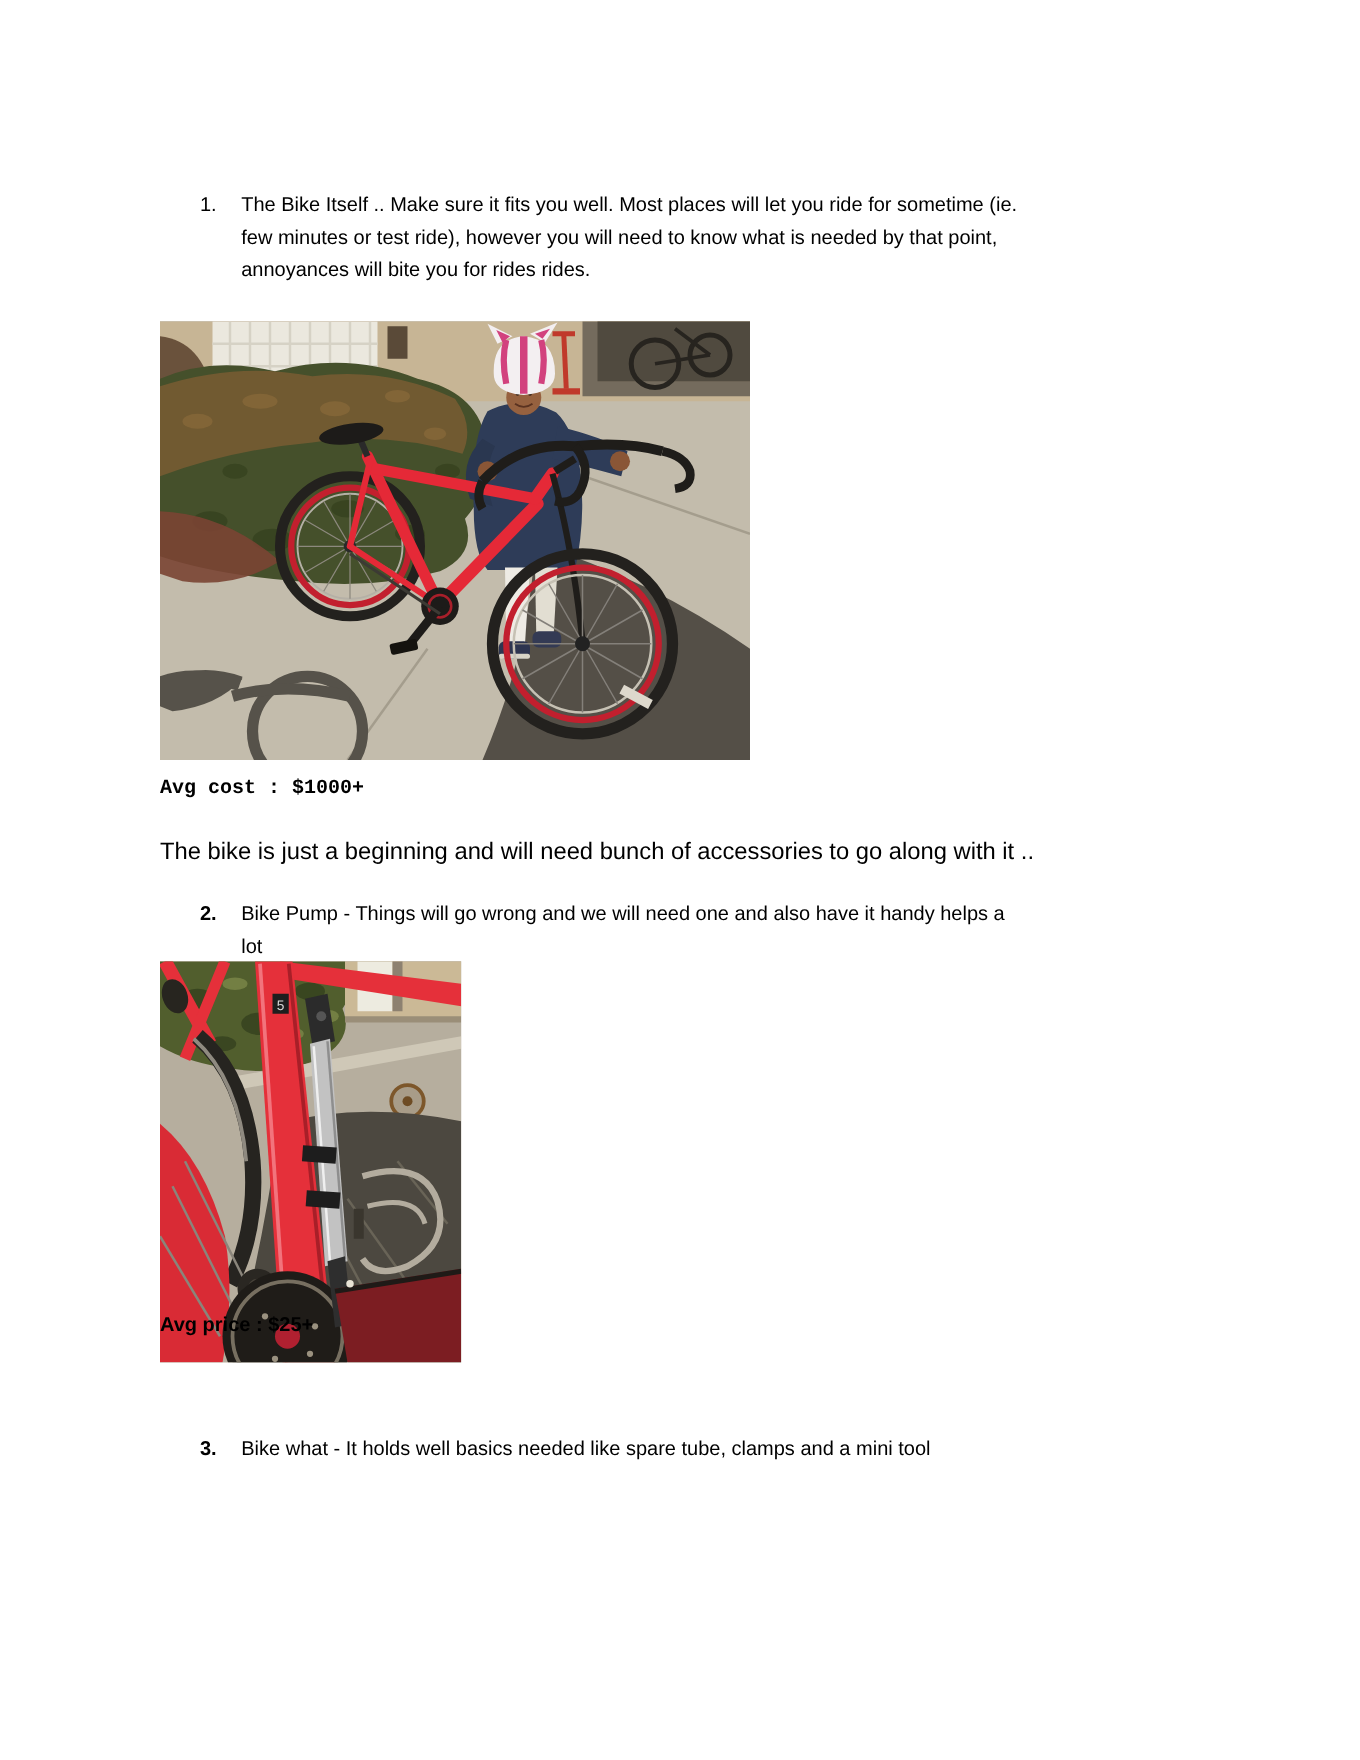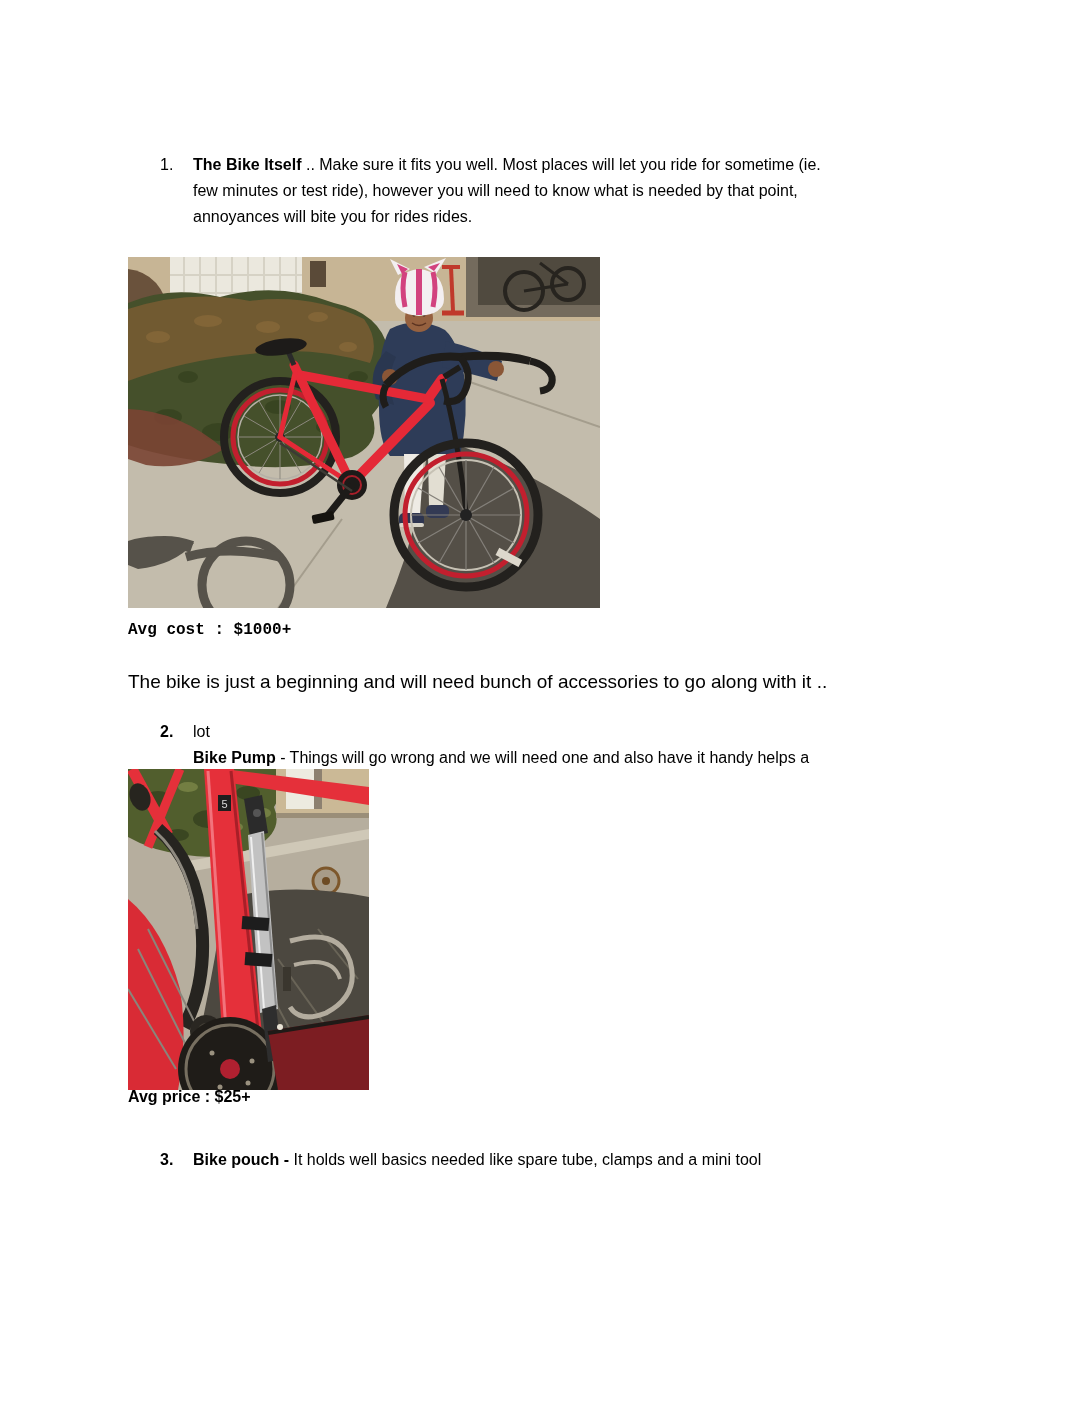--- a/index.html
+++ b/index.html
@@ -9,21 +9,21 @@
     font-family:"Liberation Sans", sans-serif;
     color:#000000;
     position:relative;
     overflow:hidden;
   }
   .abs{position:absolute;}
   .li{display:flex;align-items:flex-start;}
   .num{flex:0 0 33px;width:33px;font-size:16px;line-height:26px;}
   .num.bold{font-weight:700;}
   .line{font-size:16px;line-height:26px;white-space:pre;}
-  .b{font-weight:700;}
+  .b{font-weight:400;}
   .cap{font-size:16px;line-height:26px;font-weight:700;white-space:pre;}
   .para{font-size:19px;line-height:26px;white-space:pre;}
   .photo{position:absolute;overflow:hidden;background:#c3bcac;}
   .photo svg{display:block;}
 </style>
 </head>
 <body>
 
 <div class="abs li" style="left:160px;top:152px;">
   <div class="num">1.</div>
@@ -188,22 +188,22 @@
 </svg>
 </div>
 
 <div class="abs cap" style="left:128px;top:617px;font-family:Liberation Mono, monospace;">Avg cost : $1000+</div>
 
 <div class="abs para" style="left:128px;top:669px;">The bike is just a beginning and will need bunch of accessories to go along with it ..</div>
 
 <div class="abs li" style="left:160px;top:719px;">
   <div class="num bold">2.</div>
   <div>
+    <div class="line"><span class="b">Bike Pump</span><span> - Things will go wrong and we will need one and also have it handy helps a</span></div>
     <div class="line"><span>lot</span></div>
-    <div class="line"><span class="b">Bike Pump</span><span> - Things will go wrong and we will need one and also have it handy helps a</span></div>
   </div>
 </div>
 
 <div class="photo" style="left:128px;top:769px;width:241px;height:321px;">
 <svg width="241" height="321" viewBox="0 0 241 321" aria-hidden="true">
   <rect width="241" height="321" fill="#b6ae9e"></rect>
   <g>
     <path d="M0,0 L148,0 Q158,20 146,38 Q156,62 128,78 Q95,92 58,86 Q24,82 0,68 Z" fill="#515e2d"></path>
     <g fill="#36421f" opacity="0.85">
       <ellipse cx="30" cy="30" rx="13" ry="8"></ellipse>
@@ -287,20 +287,20 @@
     <rect x="155" y="198" width="8" height="24" fill="#3a362e" stroke="none"></rect>
   </g>
   <g>
     <polygon points="140,262 241,246 241,321 150,321" fill="#7c1d22"></polygon>
     <path d="M140,264 L241,248" stroke="#1f1a17" stroke-width="4" fill="none"></path>
     <circle cx="152" cy="258" r="3" fill="#e8e2d4"></circle>
   </g>
 </svg>
 </div>
 
-<div class="abs cap" style="left:128px;top:1084px;">Avg price : $25+</div>
+<div class="abs cap" style="left:128px;top:1048px;">Avg price : $25+</div>
 
 <div class="abs li" style="left:160px;top:1147px;">
   <div class="num bold">3.</div>
   <div>
-    <div class="line"><span class="b">Bike pouch -</span><span> It holds well basics needed like spare tube, clamps and a mini tool</span></div>
+    <div class="line"><span class="b">Bike what -</span><span> It holds well basics needed like spare tube, clamps and a mini tool</span></div>
   </div>
 </div>
 
 </body></html>

